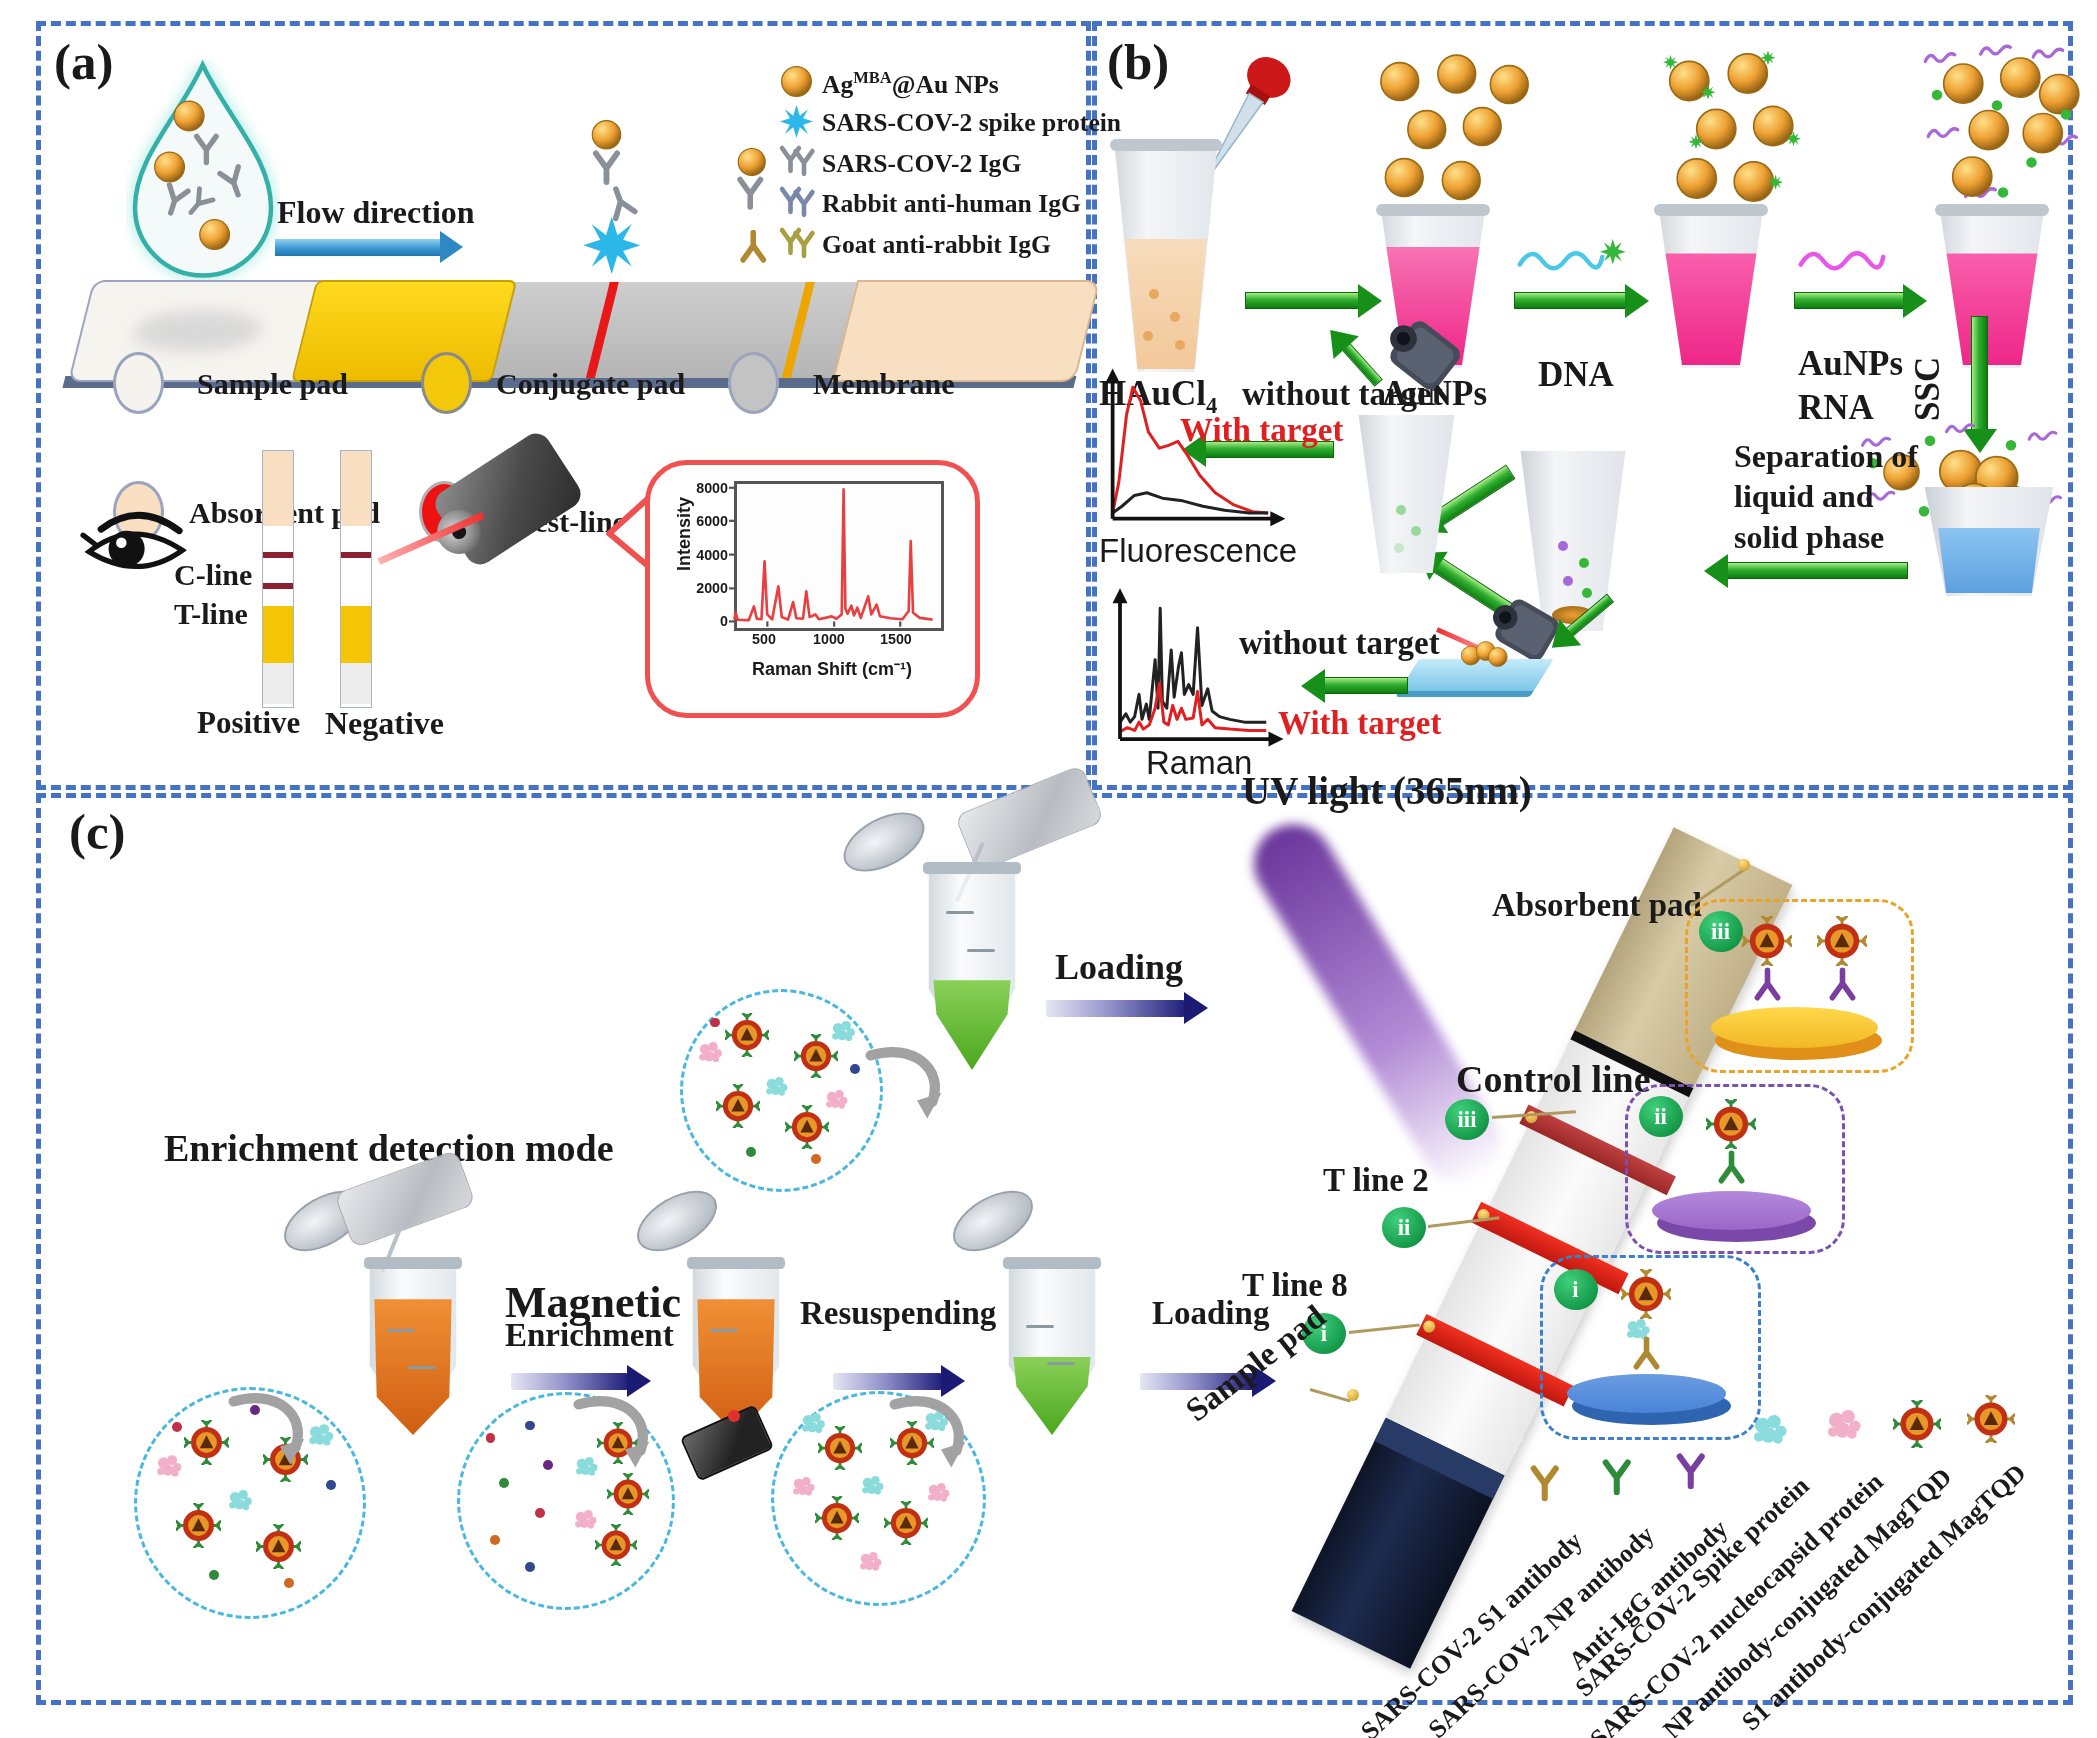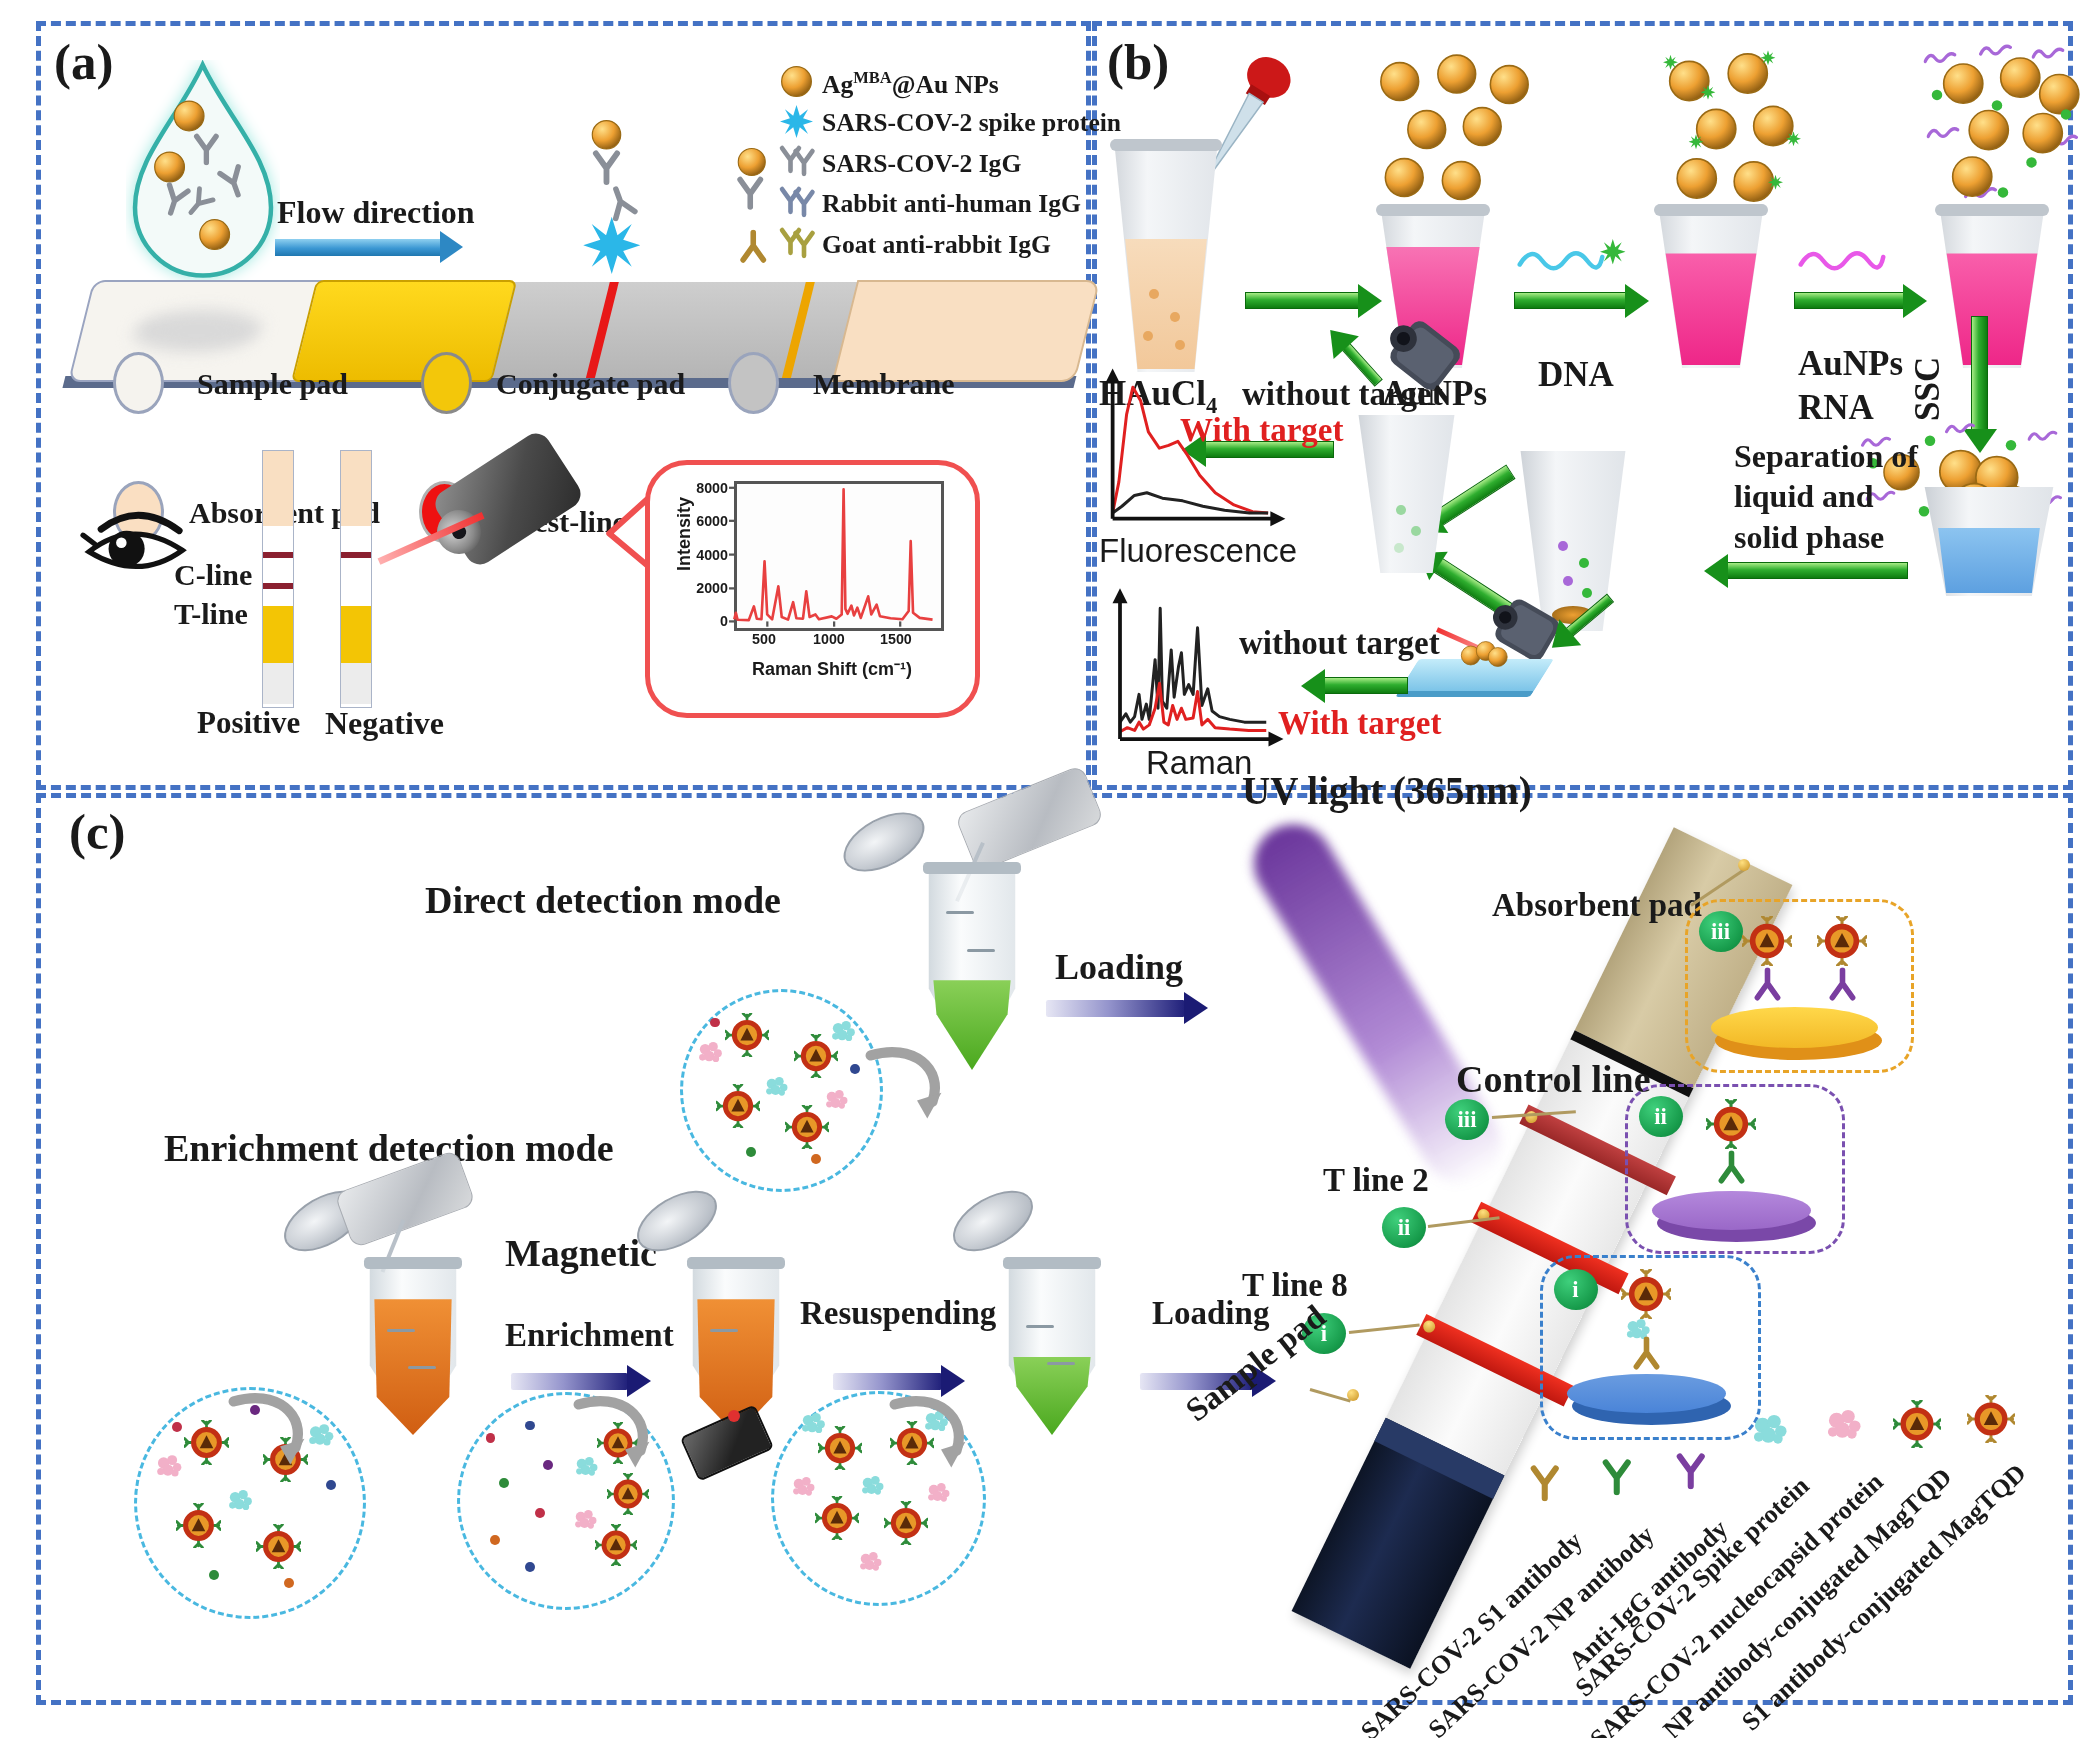--- a/index.html
+++ b/index.html
@@ -498,21 +498,20 @@
       <line x1="20" y1="205" x2="20" y2="14"></line>
         <line x1="20" y1="205" x2="228" y2="205"></line>
     </g>
     <polygon points="20,4 10,24 30,24" fill="#111"></polygon>
       <polygon points="238,205 218,195 218,215" fill="#111"></polygon>
   </svg>
   <span class="t ss" style="left:1146px;top:744px;font-size:33px">Raman</span>
 
   <span class="t sb" style="left:69px;top:803px;font-size:51px">(c)</span>
 
-  <span class="t sb" style="left:425px;top:878px;font-size:38px">Direct detection mode</span>
 
   <div class="lid" style="left:840px;top:818px;transform:rotate(-28deg)"></div>
   <div class="swabw" style="left:961px;top:788px;width:135px;height:59px;transform:rotate(-22deg)"></div>
   <div class="abs" style="left:968px;top:840px;width:3.8px;height:64px;background:#b8c0c8;transform:rotate(24deg)"></div>
   <div class="tube" style="left:926px;top:866px;width:92px;height:204px">
     <div class="tb-out"></div>
     <div class="abs" style="left:8%;right:8%;bottom:0;height:44%;
          background:linear-gradient(180deg,#8ad058,#4aa81e);clip-path:polygon(0 0,100% 0,96% 38%,50% 100%,4% 38%)"></div>
     <div class="tb-rim"></div>
     <div class="tb-grad" style="top:45px"></div>
@@ -562,21 +561,21 @@
   <div class="abs" style="left:391px;top:1218px;width:3.8px;height:56px;background:#b8c0c8;transform:rotate(22deg)"></div>
   <div class="tube" style="left:367px;top:1261px;width:92px;height:174px">
     <div class="tb-out"></div>
     <div class="abs" style="left:8%;right:8%;bottom:0;height:78%;
          background:linear-gradient(180deg,#f09035,#d05e12);clip-path:polygon(0 0,100% 0,97% 72%,50% 100%,3% 72%)"></div>
     <div class="tb-rim"></div>
     <div class="tb-grad" style="top:68px"></div>
     <div class="tb-grad" style="top:105px;left:45%"></div>
   </div>
 
-  <span class="t sb" style="left:505px;top:1231px;font-size:38px">Magnetic</span>
+  <span class="t sb" style="left:505px;top:1277px;font-size:44px">Magnetic</span>
   <span class="t sb" style="left:505px;top:1317px;font-size:33px">Enrichment</span>
   <div class="na" style="left:511px;top:1373px;width:117px"></div>
 
   <div class="lid" style="left:633px;top:1197px;transform:rotate(-30deg)"></div>
   <div class="tube" style="left:690px;top:1261px;width:92px;height:174px">
     <div class="tb-out"></div>
     <div class="abs" style="left:8%;right:8%;bottom:0;height:78%;
          background:linear-gradient(180deg,#f09035,#d05e12);clip-path:polygon(0 0,100% 0,97% 72%,50% 100%,3% 72%)"></div>
     <div class="tb-rim"></div>
     <div class="tb-grad" style="top:68px"></div>

